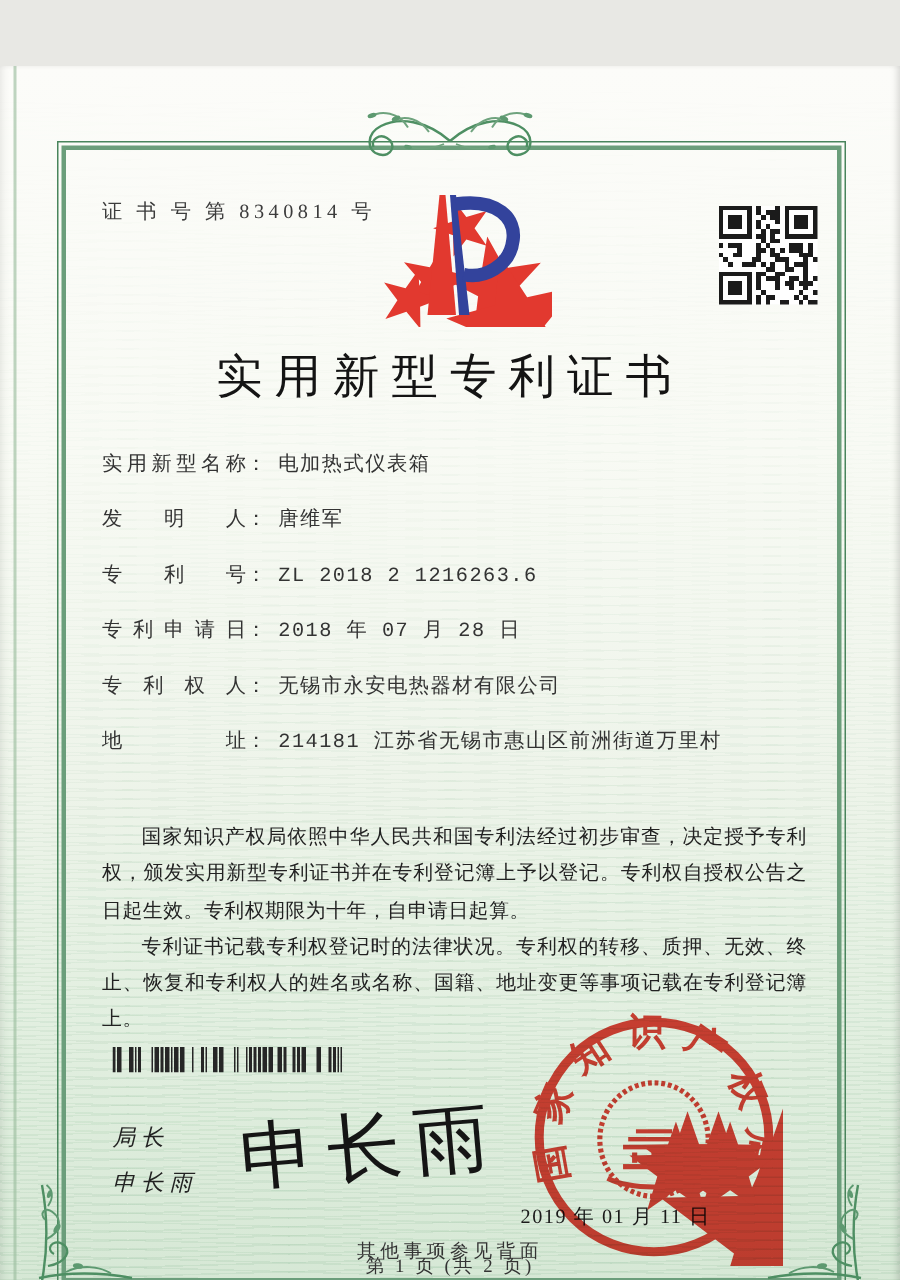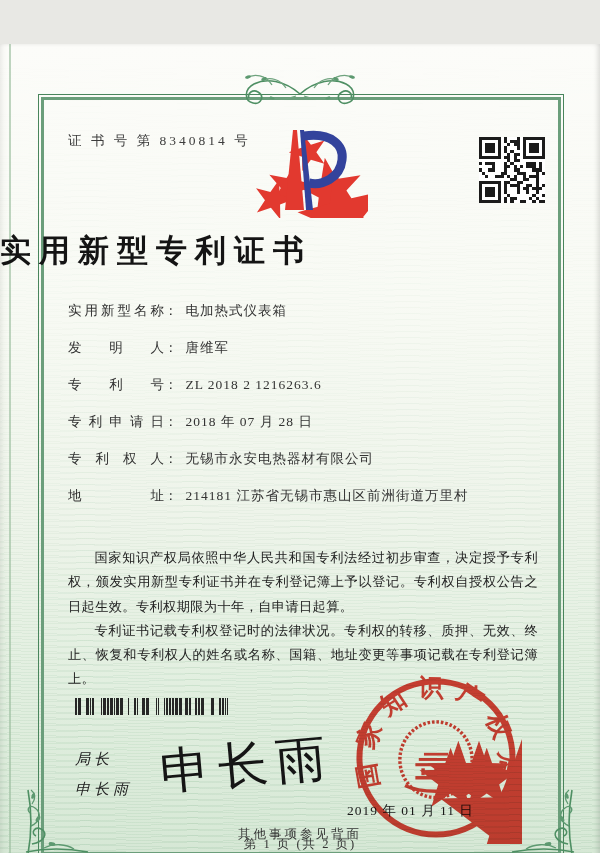--- a/index.html
+++ b/index.html
@@ -18,23 +18,23 @@
       repeating-linear-gradient(-1.6deg, rgba(108,168,124,.12) 0 1px, transparent 1px 6px);
     -webkit-mask-image:linear-gradient(180deg,transparent 0%,rgba(0,0,0,.25) 40%,rgba(0,0,0,.85) 78%,#000 100%);
             mask-image:linear-gradient(180deg,transparent 0%,rgba(0,0,0,.25) 40%,rgba(0,0,0,.85) 78%,#000 100%);
   }
   .scan-edge{position:absolute;left:9px;top:0;width:2px;height:100%;background:#9dbf9f;opacity:.65;}
   .frame{position:absolute;left:38px;top:50px;width:524px;height:762px;border:1px solid #49855c;}
   .frame-inner{position:absolute;inset:2px;border:3px solid #6b9e7b;}
   .cert-no{position:absolute;left:68px;top:88px;font-size:13.5px;letter-spacing:3px;color:#3c3c3c;}
   .logo{position:absolute;left:236px;top:80px;width:132px;height:94px;}
   .qr{position:absolute;left:479px;top:93px;width:66px;height:66px;}
-  .title{position:absolute;left:0;top:186px;width:100%;
-         font-size:31px;font-weight:700;letter-spacing:8px;color:#141414;}
-  .fields{position:absolute;left:68px;top:256px;width:470px;font-size:13.5px;color:#333;}
+  .title{position:absolute;left:0;top:186px;width:100%;text-align:center;
+         font-size:31px;font-weight:400;letter-spacing:8px;color:#141414;}
+  .fields{position:absolute;left:68px;top:256px;width:470px;font-size:13.5px;color:#333;font-family:Liberation Mono, monospace;}
   .field-row{margin-bottom:16px;line-height:21px;white-space:nowrap;}
   .field-label{display:inline-block;width:96px;text-align:justify;text-align-last:justify;}
   .field-colon{margin-right:8px;}
   .field-value{letter-spacing:1px;}
   .dual .pair2{margin-left:42px;}
   .dual .pair2 .field-label{width:96px;}
   .paras{position:absolute;left:68px;top:502px;width:470px;font-size:13.2px;line-height:1.84;
          text-align:justify;color:#222;letter-spacing:.4px;}
   .paras p{margin:0;text-indent:2em;}
   .barcode{position:absolute;left:75px;top:654px;width:156px;height:17px;}

